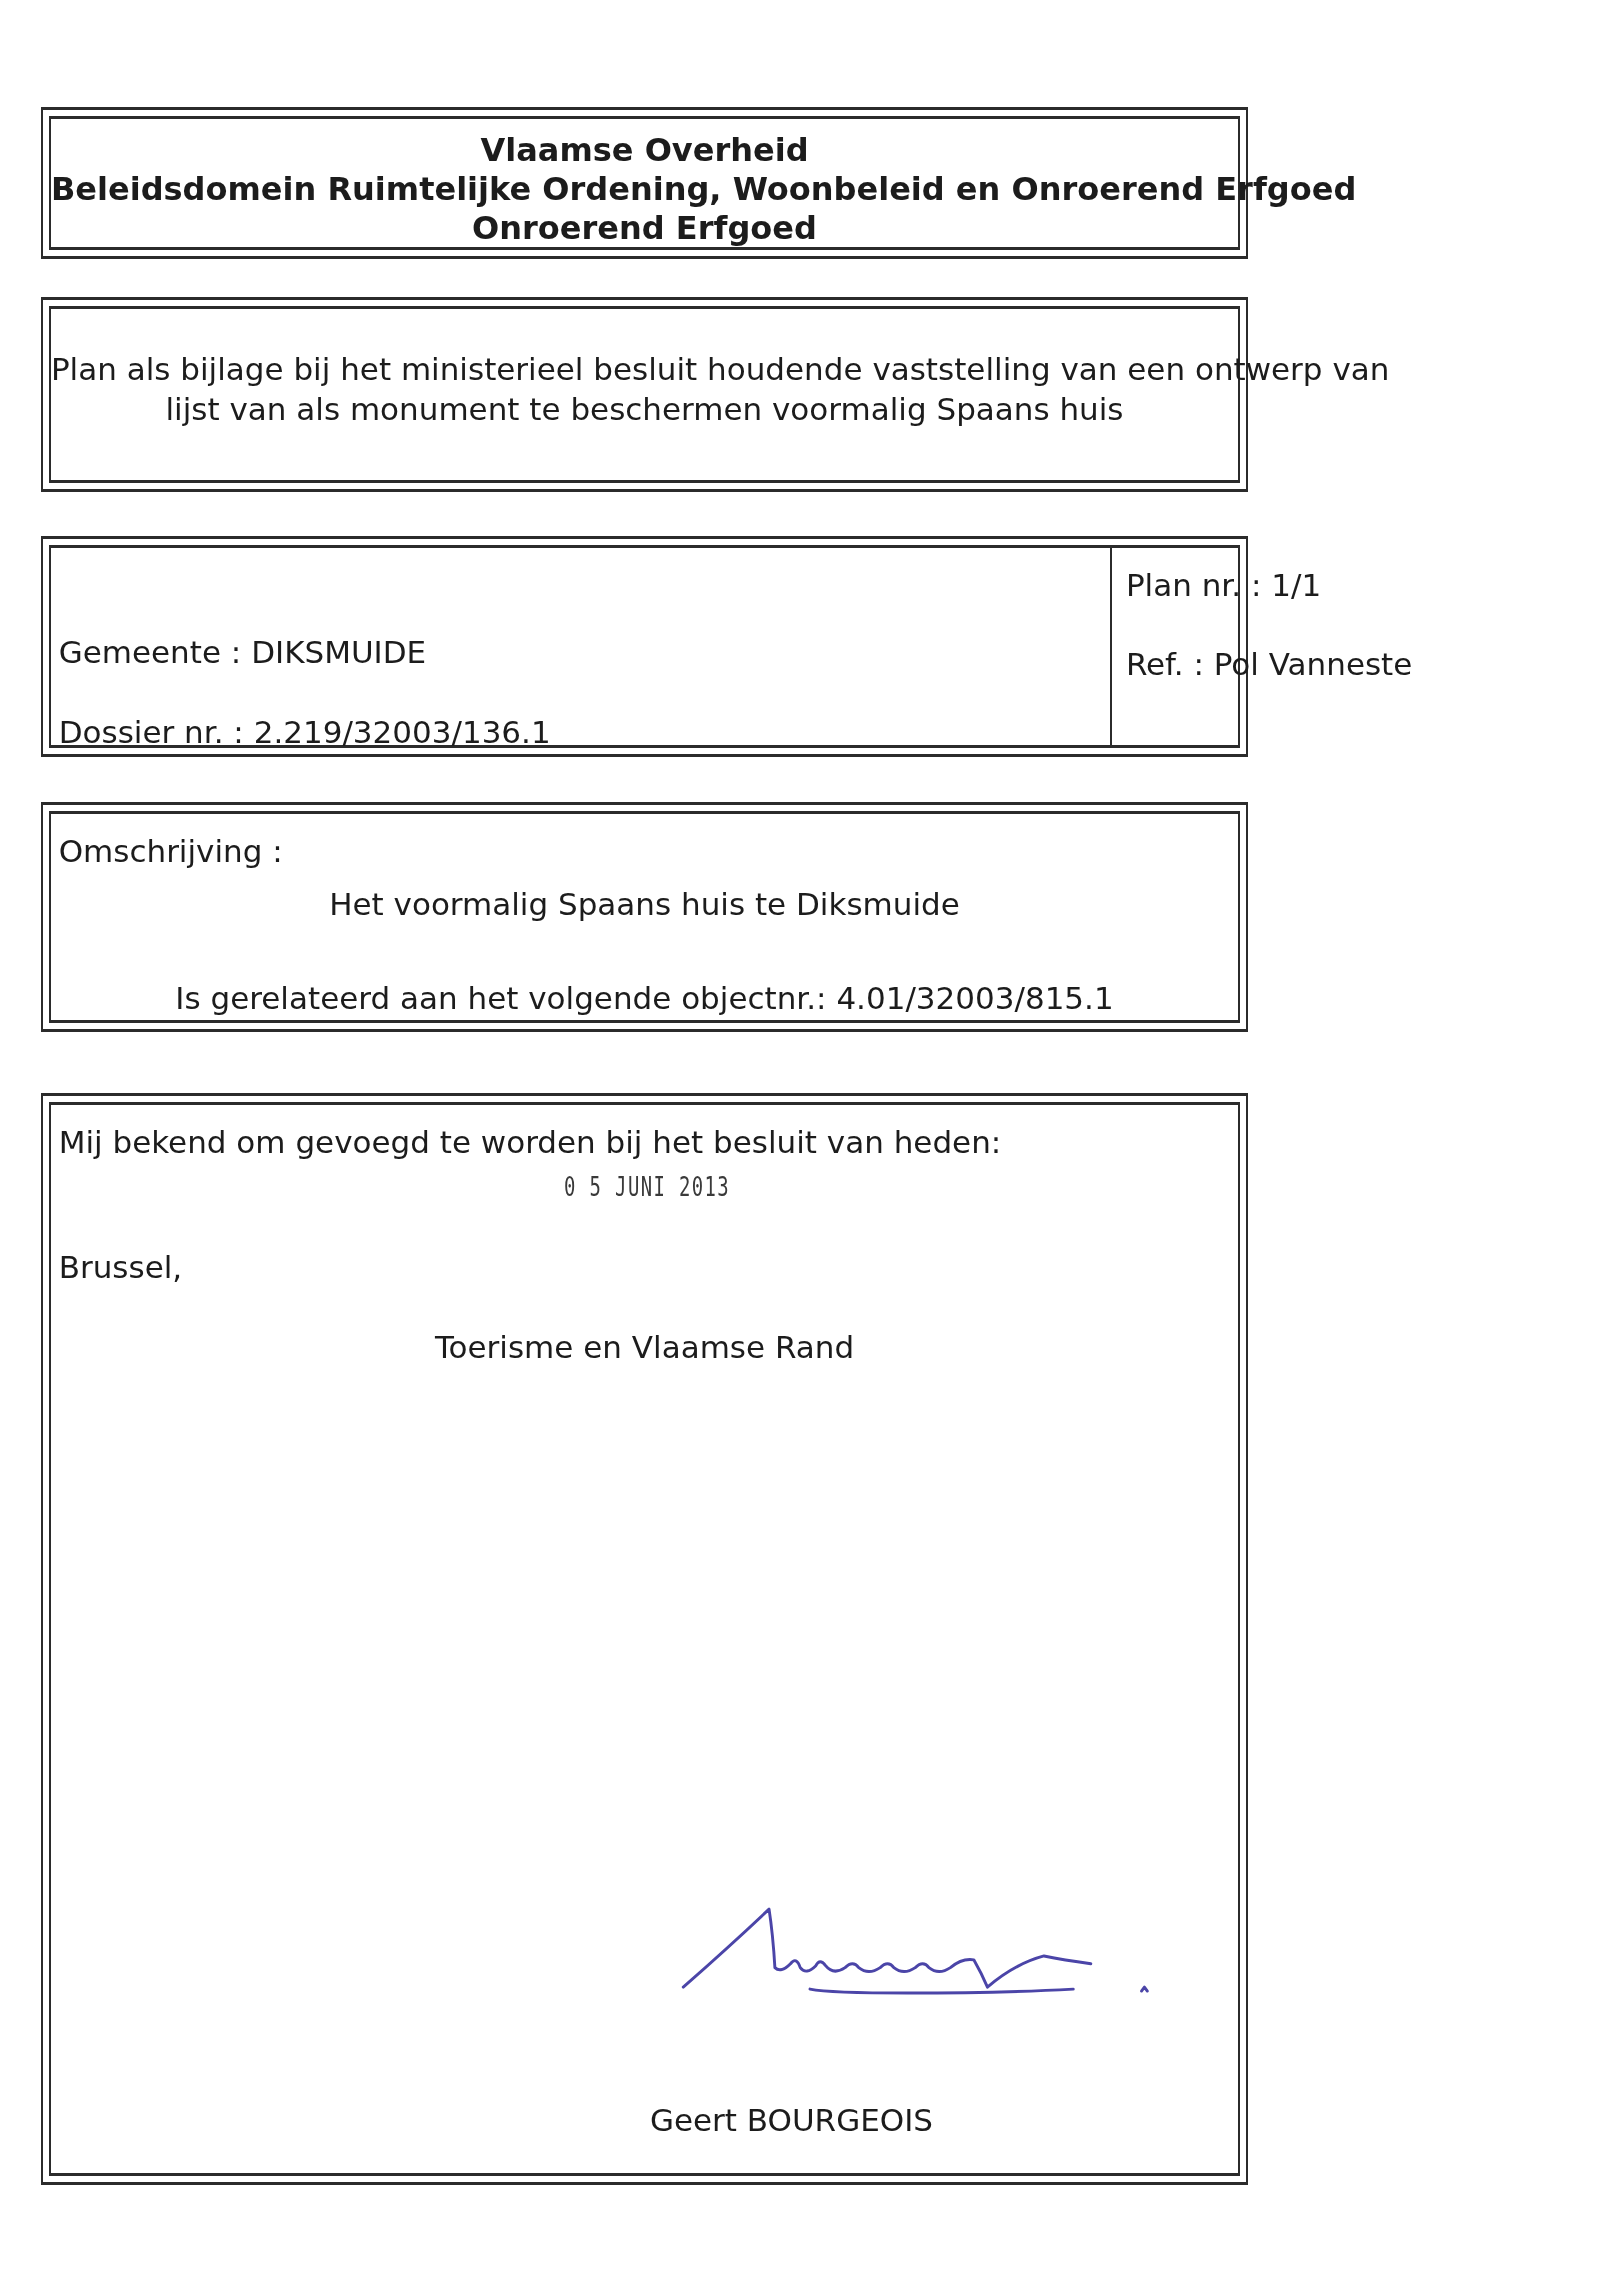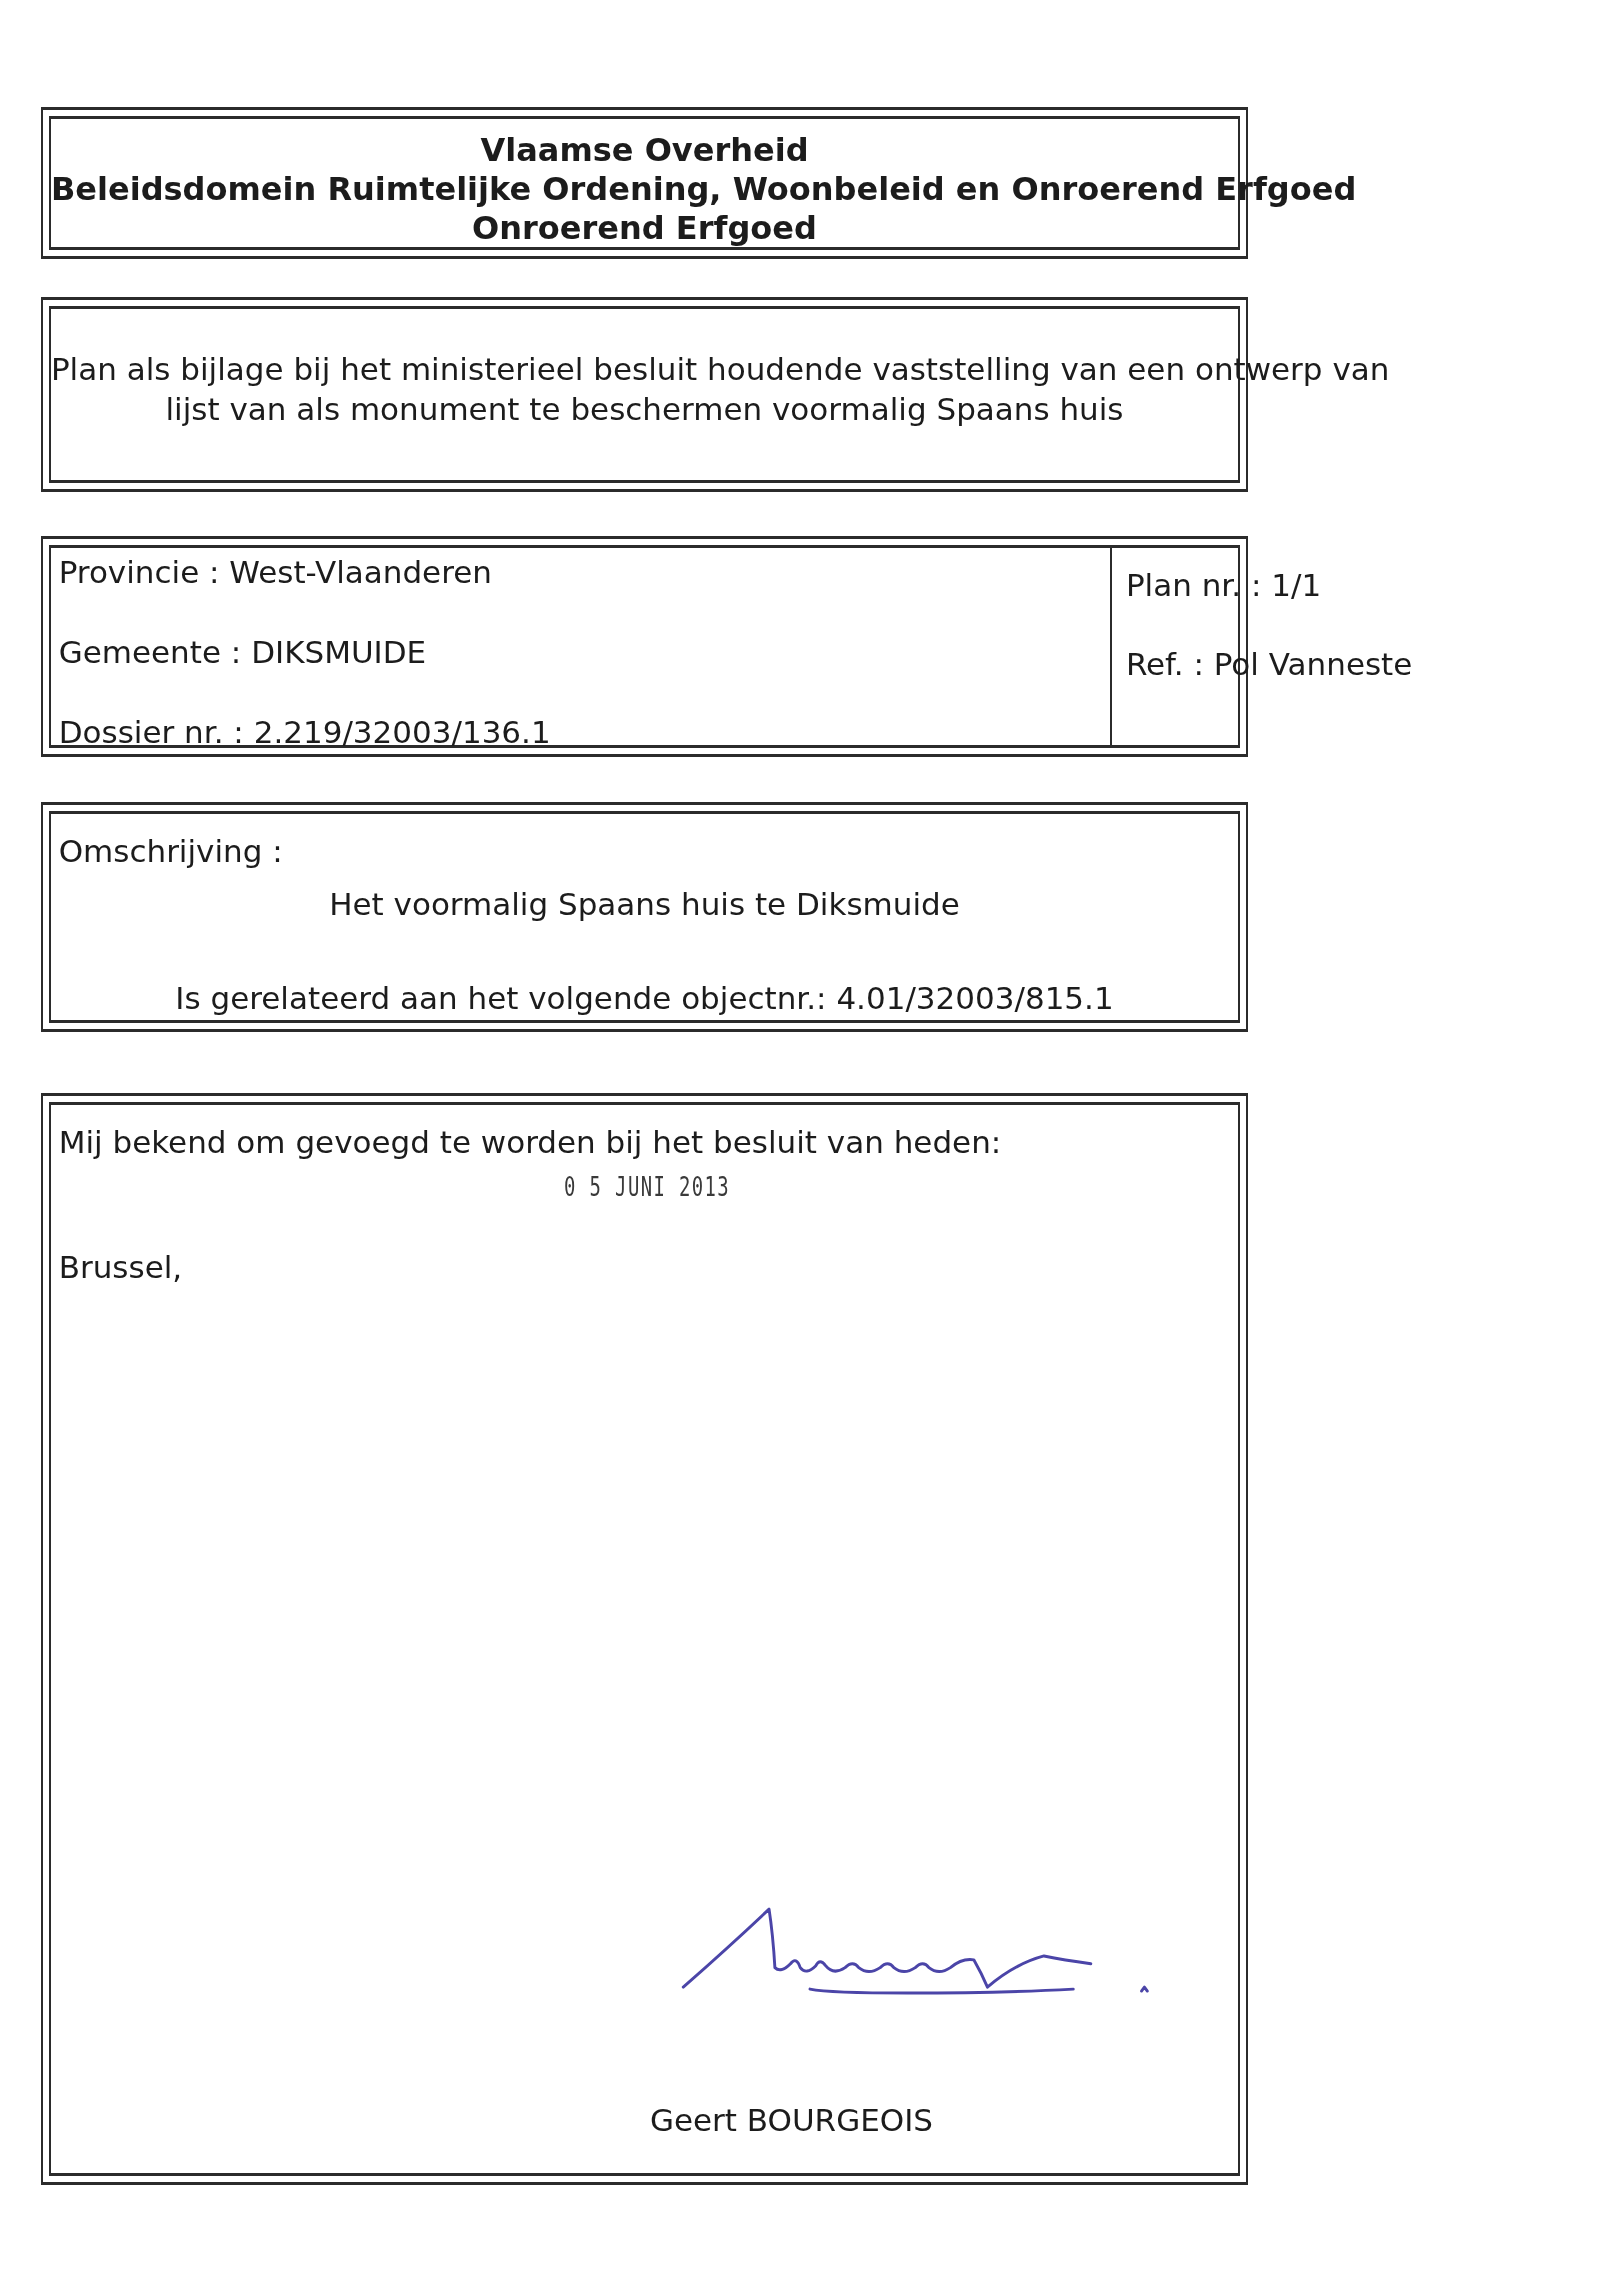--- a/index.html
+++ b/index.html
@@ -40,41 +40,41 @@
 <div class="box" style="top:297px; height:195px;">
   <div class="inner">
     <div class="t c" style="top:42px;">Plan als bijlage bij het ministerieel besluit houdende vaststelling van een ontwerp van</div>
     <div class="t c" style="top:82px;">lijst van als monument te beschermen voormalig Spaans huis</div>
   </div>
 </div>
 
 <div class="box" style="top:536px; height:221px;">
   <div class="inner">
     <div style="position:absolute; left:1059px; top:0; bottom:0; border-left:2px solid #2b2b2b;"></div>
-    <div class="t" style="left:7.8px; top:5.9px;">Provincie : West-Vlaanderen</div>
     <div class="t" style="left:7.8px; top:86px;">Gemeente : DIKSMUIDE</div>
     <div class="t" style="left:7.8px; top:166px;">Dossier nr. : 2.219/32003/136.1</div>
     <div class="t" style="left:1075px; top:19.5px;">Plan nr. :  1/1</div>
     <div class="t" style="left:1075px; top:98px;">Ref. : Pol Vanneste</div>
   </div>
 </div>
 
 <div class="box" style="top:802px; height:230px;">
   <div class="inner">
     <div class="t" style="left:7.8px; top:19.5px;">Omschrijving :</div>
     <div class="t c" style="top:72px;">Het voormalig Spaans huis te Diksmuide</div>
     <div class="t c" style="top:166px;">Is gerelateerd aan het volgende objectnr.: 4.01/32003/815.1</div>
   </div>
 </div>
 
 <div class="box" style="top:1073px; height:1092px;margin-top:20px;">
   <div class="inner">
     <div class="t" style="left:7.8px; top:19.5px;">Mij bekend om gevoegd te worden bij het besluit van heden:</div>
     <div class="t stamp" style="left:513px; top:66px;">0 5 JUNI 2013</div>
     <div class="t" style="left:7.8px; top:144px;">Brussel,</div>
+    <div class="t c" style="top:224px;">Toerisme en Vlaamse Rand</div>
 
     <svg style="position:absolute; left:603px; top:761px;" width="546" height="137" viewBox="0 0 560 140">
       <g fill="none" stroke="#4b45a8" stroke-width="3" stroke-linecap="round" stroke-linejoin="round">
         <path d="M30 124 Q80 80 118 44 Q122 70 124 104 Q130 110 140 100 Q146 92 150 104 Q156 112 166 102 Q170 94 176 102 Q184 112 196 104 Q204 96 210 104 Q220 112 232 104 Q240 96 246 104 Q256 112 268 104 Q276 96 282 104 Q292 112 304 104 Q316 94 328 96 Q336 110 342 124 Q370 100 400 92 Q420 96 448 100"></path>
         <path d="M160 126 Q180 130 260 130 Q360 130 430 126"></path>
         <path d="M500 128 L503 124 L506 128"></path>
       </g>
     </svg>
 
     <div class="t" style="left:599px; top:997px;">Geert BOURGEOIS</div>

